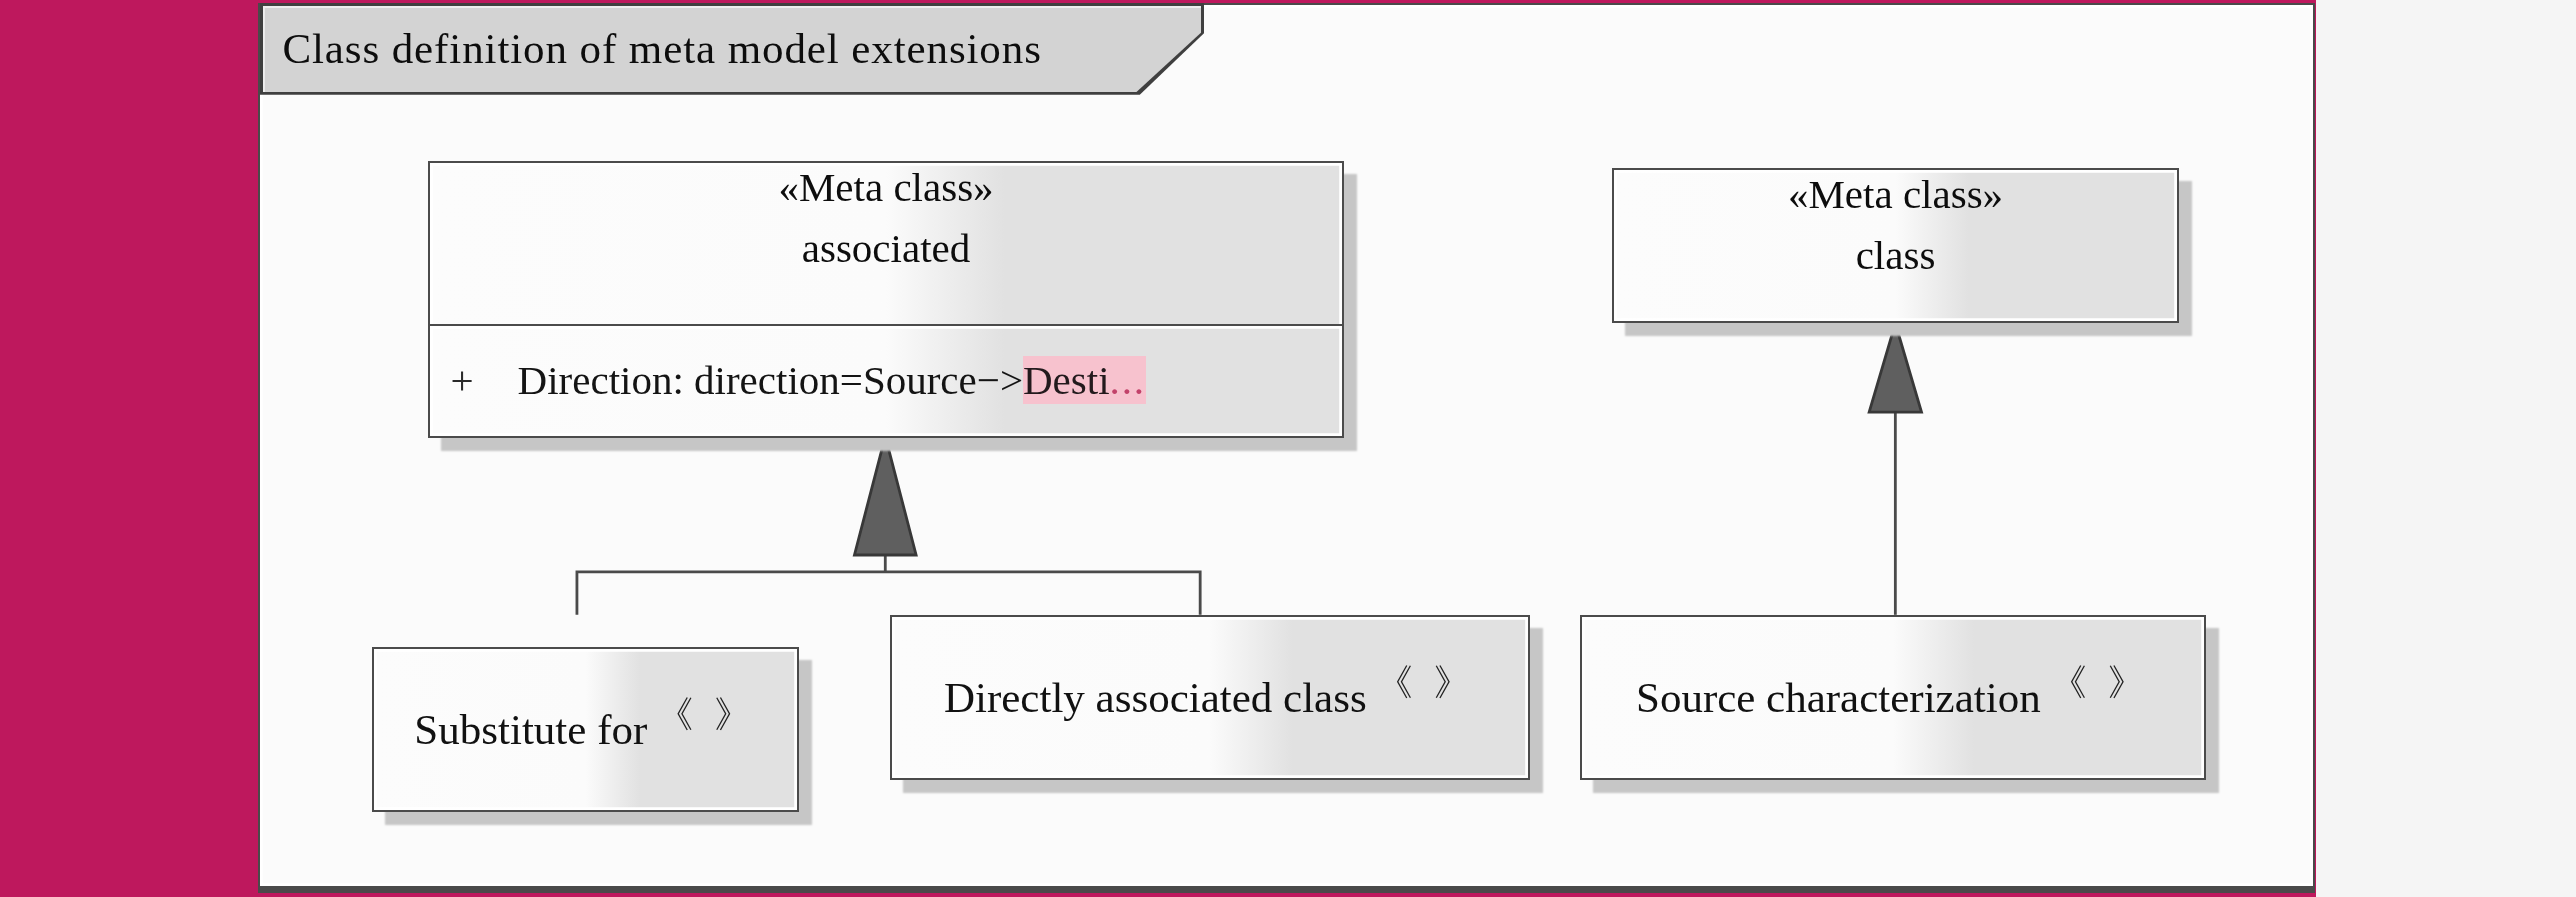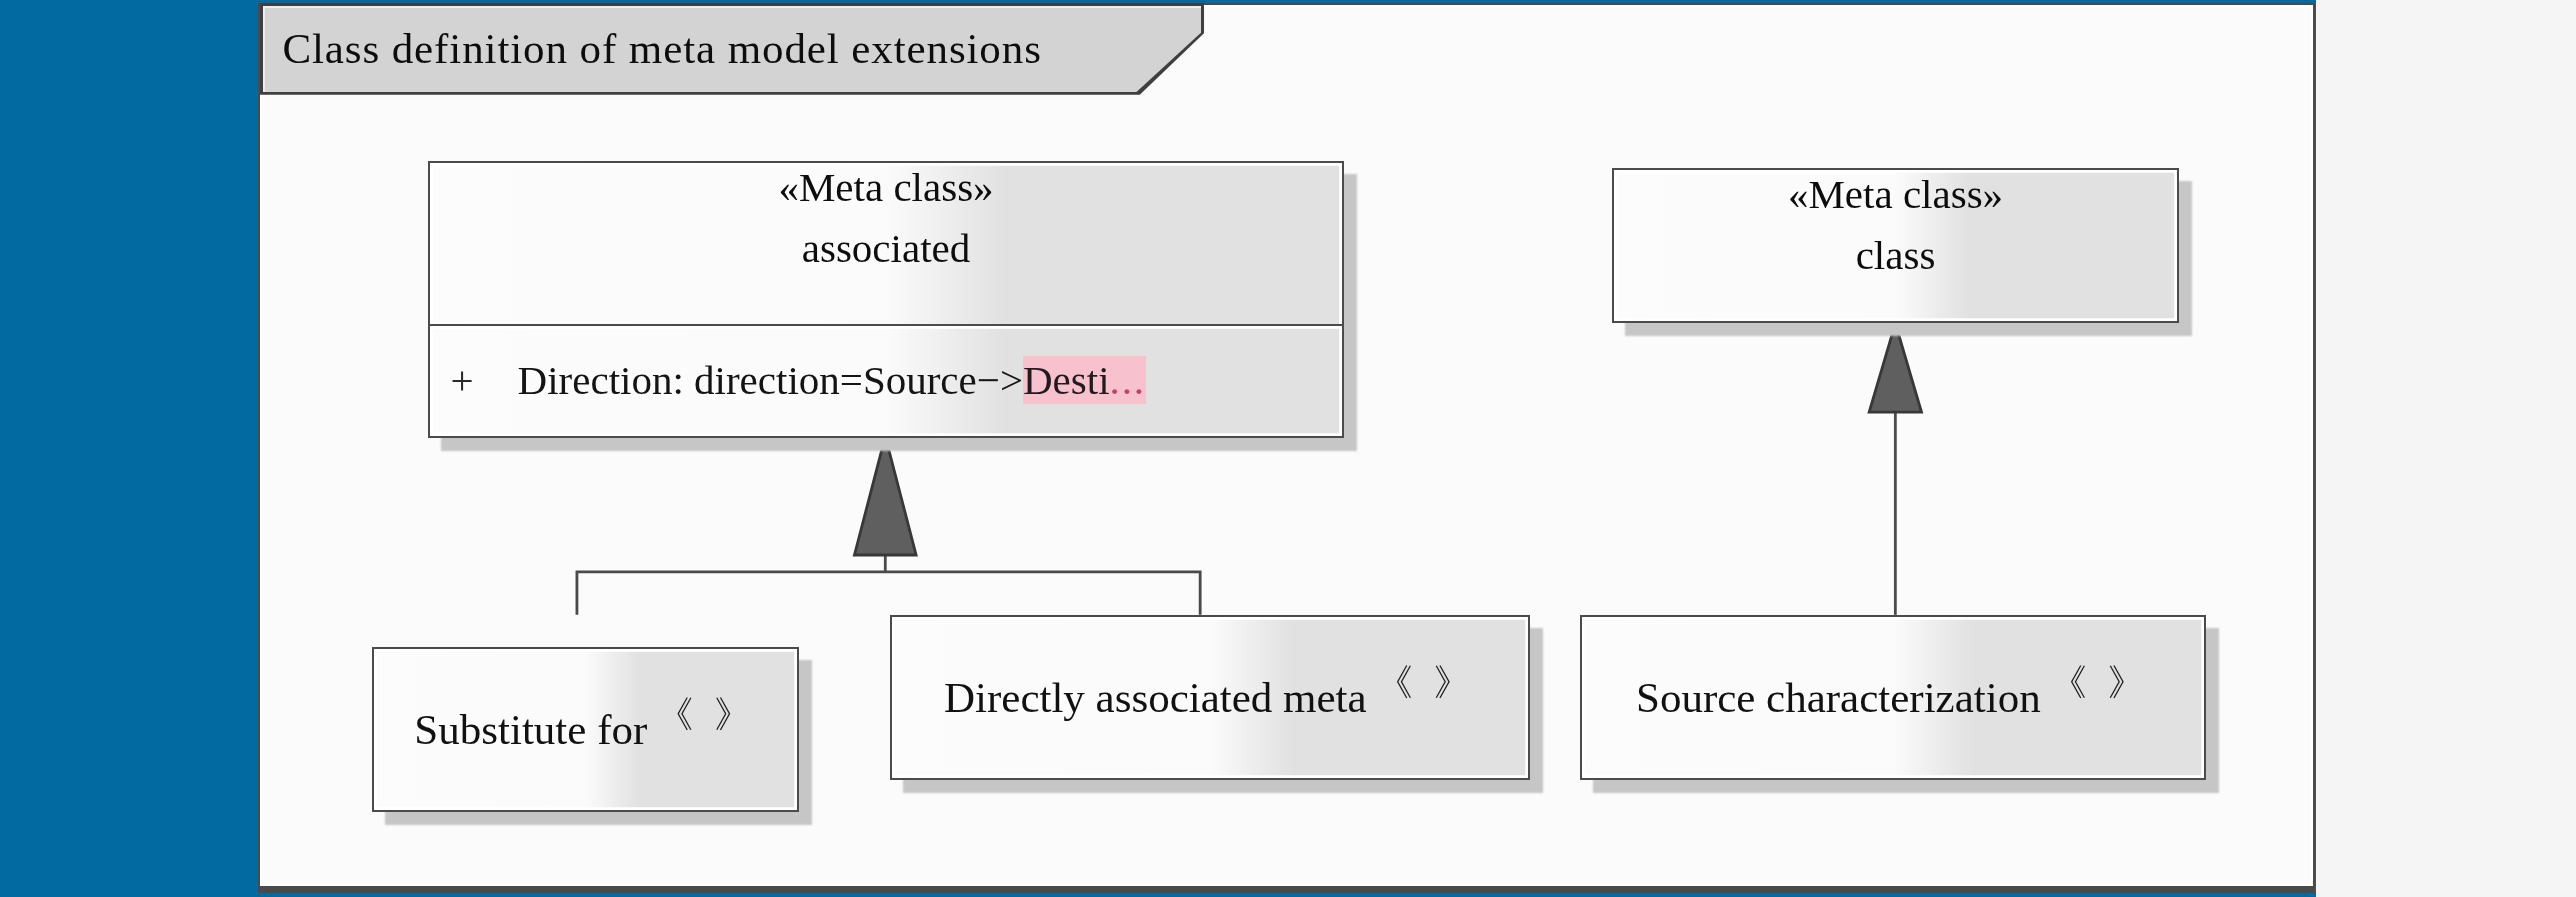--- a/index.html
+++ b/index.html
@@ -1,17 +1,17 @@
 <!DOCTYPE html>
 <html style="font-size:15px"><head>
 <meta charset="utf-8">
 <style>
   html,body{margin:0;padding:0;background:#f5f5f5;}
   .canvas{
-    position:relative;width:2316px;height:897px;background:#0369a1;
+    position:relative;width:2316px;height:897px;background:#be185d;
     font-family:"Liberation Serif","DejaVu Serif",serif;color:#1a1a1a;overflow:hidden;
   }
   
   .frame{
     position:absolute;left:258px;top:2.8px;width:2057px;height:890px;
     box-sizing:border-box;background:#fbfbfb;
     border:2.8px solid #4a4a4a;border-bottom-width:7.5px;
     box-shadow:inset 0 0 0 2.8px #ffffff;
   }
   
@@ -100,21 +100,21 @@
 
   <div class="uml-box" style="left:372px;top:647px;width:427px;height:165px;">
     <div class="leaf-label">
       <span>Substitute for</span>
         <span class="stereo-mark">《 》</span>
     </div>
   </div>
 
   <div class="uml-box" style="left:890px;top:615px;width:640px;height:165px;">
     <div class="leaf-label">
-      <span>Directly associated meta</span>
+      <span>Directly associated class</span>
         <span class="stereo-mark">《 》</span>
     </div>
   </div>
 
   <div class="uml-box" style="left:1580px;top:615px;width:626px;height:165px;">
     <div class="leaf-label">
       <span>Source characterization</span>
         <span class="stereo-mark">《 》</span>
     </div>
   </div>

